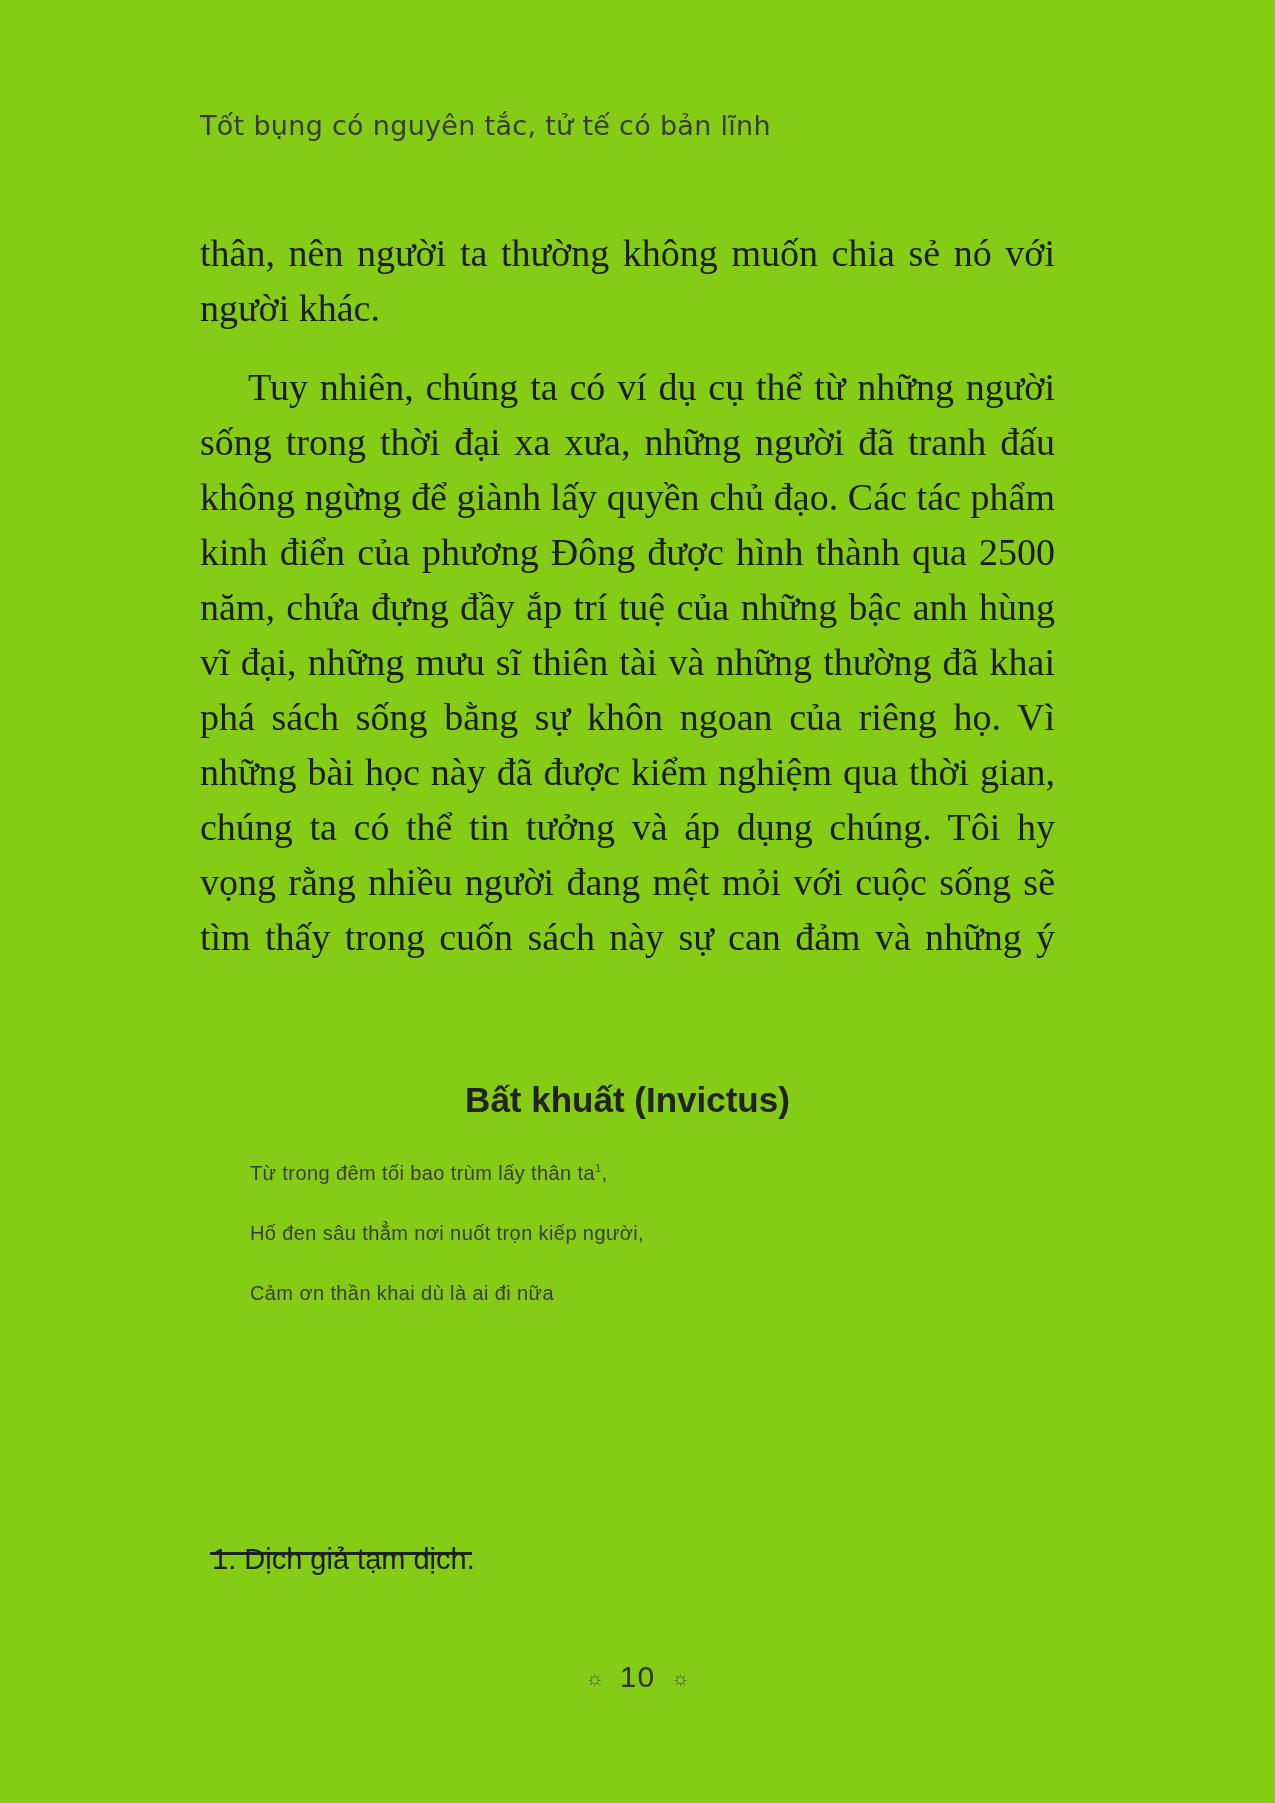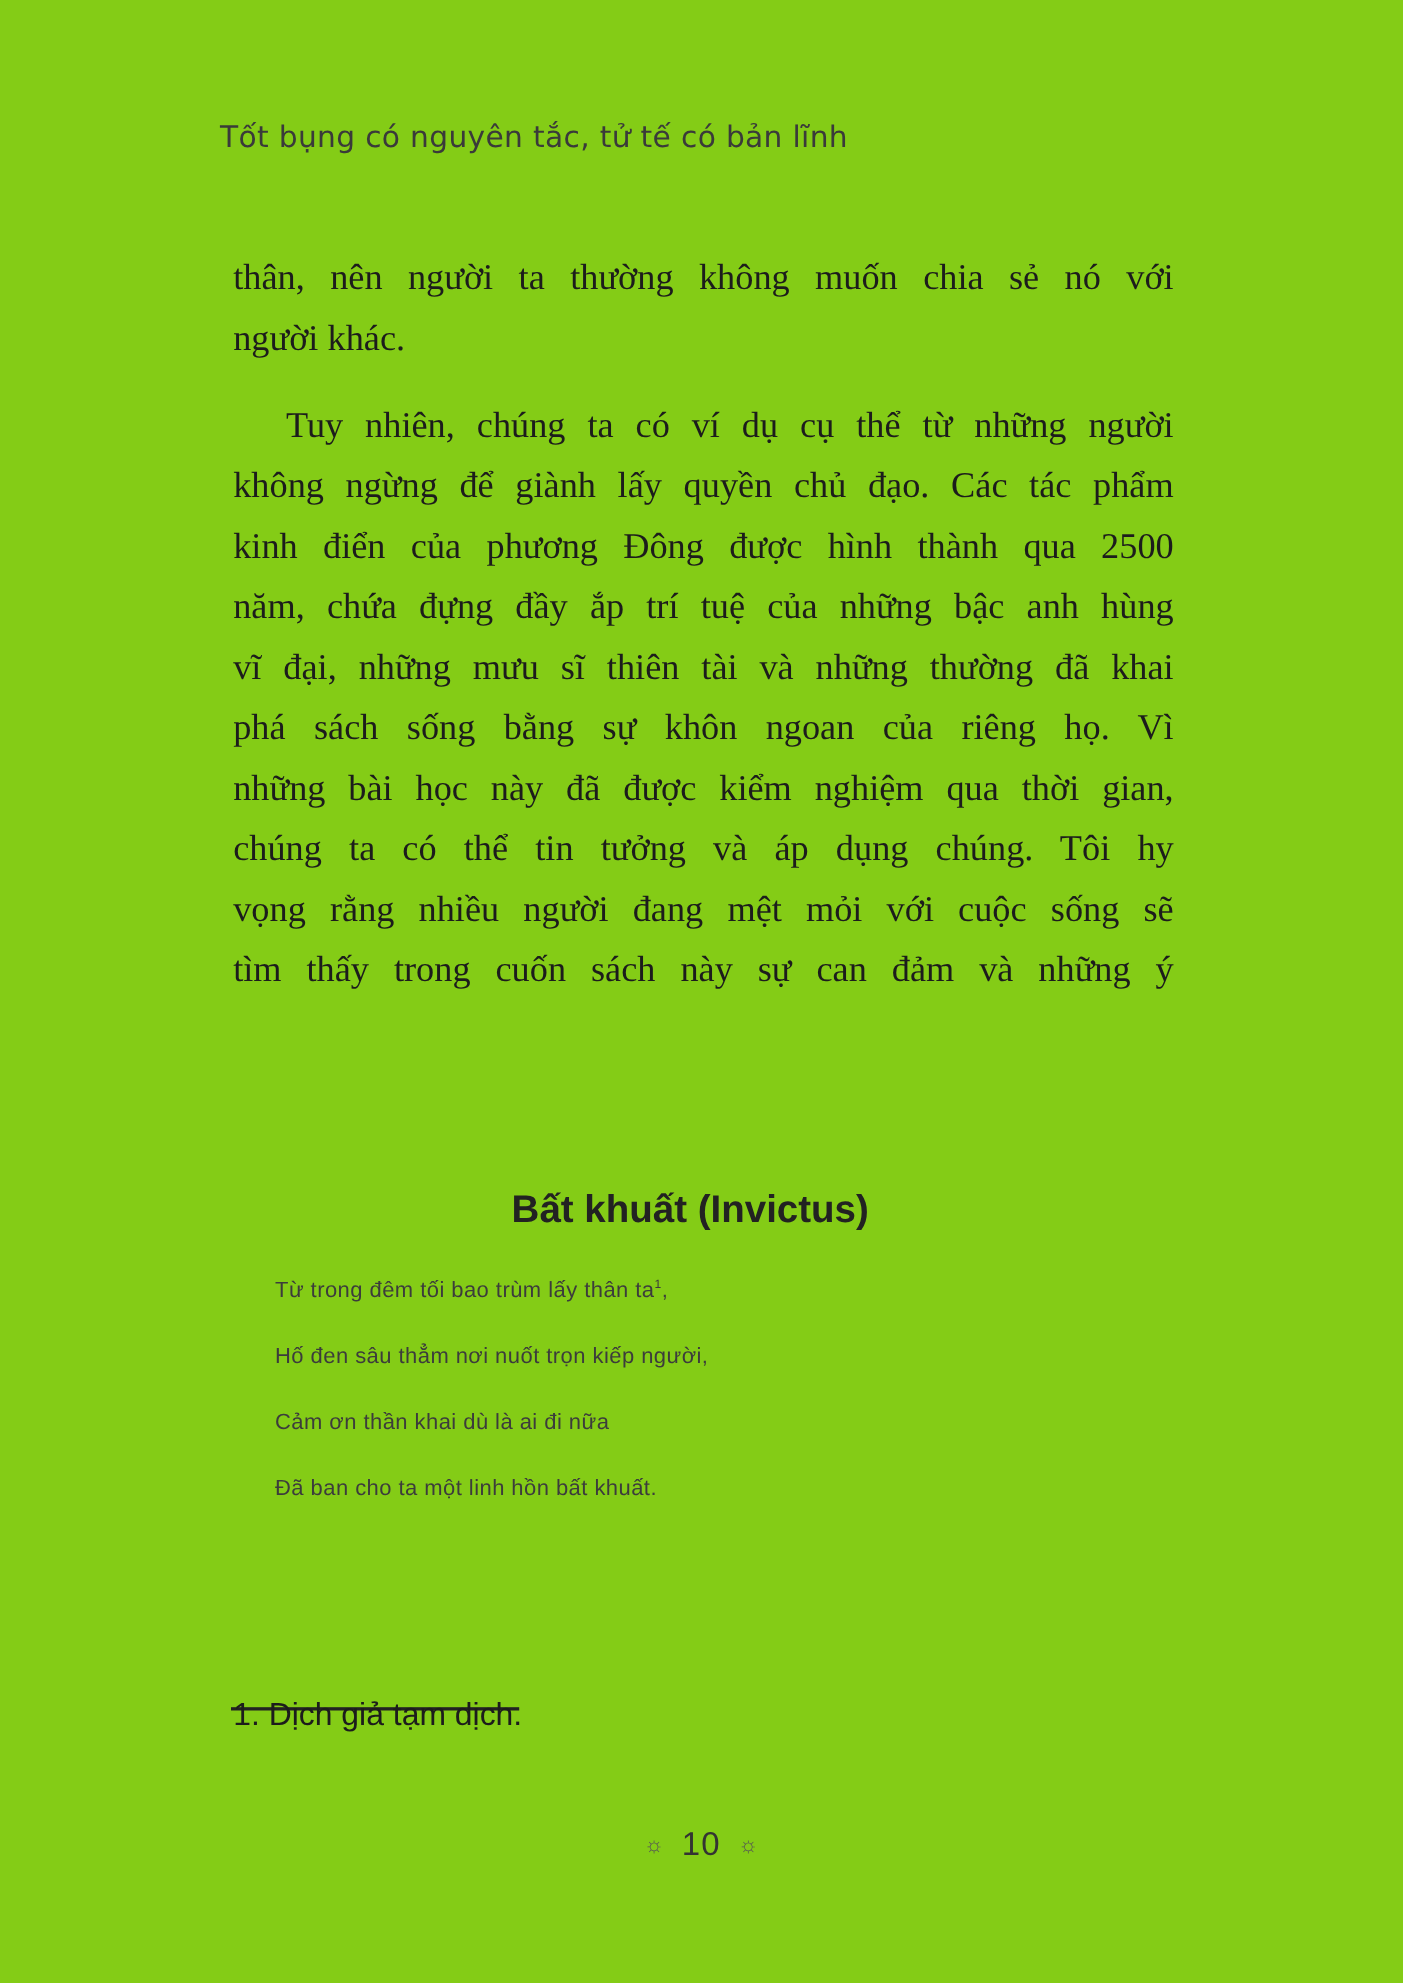--- a/index.html
+++ b/index.html
@@ -29,24 +29,23 @@
     color: #3a3a3a;
     white-space: nowrap;
   }
 
   
   .para {
     position: absolute;
     left: 200px;
     width: 855px;
     font-family: "Liberation Serif", serif;
-    font-size: 33px;
+    font-size: 38px;
     line-height: 55px;
     color: #1c1c1c;
-    margin-left: 12px;
   }
   .para1 { top: 226px; }
   .para2 { top: 360px; }
   .bline {
     text-align: justify;
     text-align-last: justify;
     white-space: nowrap;
   }
   .bline.indent { padding-left: 48px; }
   .bline.last {
@@ -130,40 +129,40 @@
 
   <div class="running-header">Tốt bụng có nguyên tắc, tử tế có bản lĩnh</div>
 
   <div class="para para1">
     <div class="bline">thân, nên người ta thường không muốn chia sẻ nó với</div>
     <div class="bline last">người khác.</div>
   </div>
 
   <div class="para para2">
     <div class="bline indent">Tuy nhiên, chúng ta có ví dụ cụ thể từ những người</div>
+    <div class="bline">sống trong thời đại xa xưa, những người đã tranh đấu</div>
     <div class="bline">không ngừng để giành lấy quyền chủ đạo. Các tác phẩm</div>
     <div class="bline">kinh điển của phương Đông được hình thành qua 2500</div>
     <div class="bline">năm, chứa đựng đầy ắp trí tuệ của những bậc anh hùng</div>
     <div class="bline">vĩ đại, những mưu sĩ thiên tài và những thường đã khai</div>
     <div class="bline">phá sách sống bằng sự khôn ngoan của riêng họ. Vì</div>
     <div class="bline">những bài học này đã được kiểm nghiệm qua thời gian,</div>
     <div class="bline">chúng ta có thể tin tưởng và áp dụng chúng. Tôi hy</div>
     <div class="bline">vọng rằng nhiều người đang mệt mỏi với cuộc sống sẽ</div>
     <div class="bline">tìm thấy trong cuốn sách này sự can đảm và những ý</div>
   </div>
 
   <h2 class="poem-title">Bất khuất (Invictus)</h2>
 
   <div class="poem">
     <div class="poem-line">
       <span>Từ trong đêm tối bao trùm lấy thân ta</span><sup>1</sup><span>,</span>
     </div>
     <div class="poem-line">Hố đen sâu thẳm nơi nuốt trọn kiếp người,</div>
     <div class="poem-line">Cảm ơn thần khai dù là ai đi nữa</div>
-    <div class="poem-line">Đã ban cho ta một linh hồn bất khuất.</div>
   </div>
 
   <div class="footnote-rule"></div>
 
   <div class="footnote">1. Dịch giả tạm dịch.</div>
 
   <div class="page-footer">
     <span class="orn">☼</span>
     <span class="pagenum">10</span>
     <span class="orn">☼</span>

